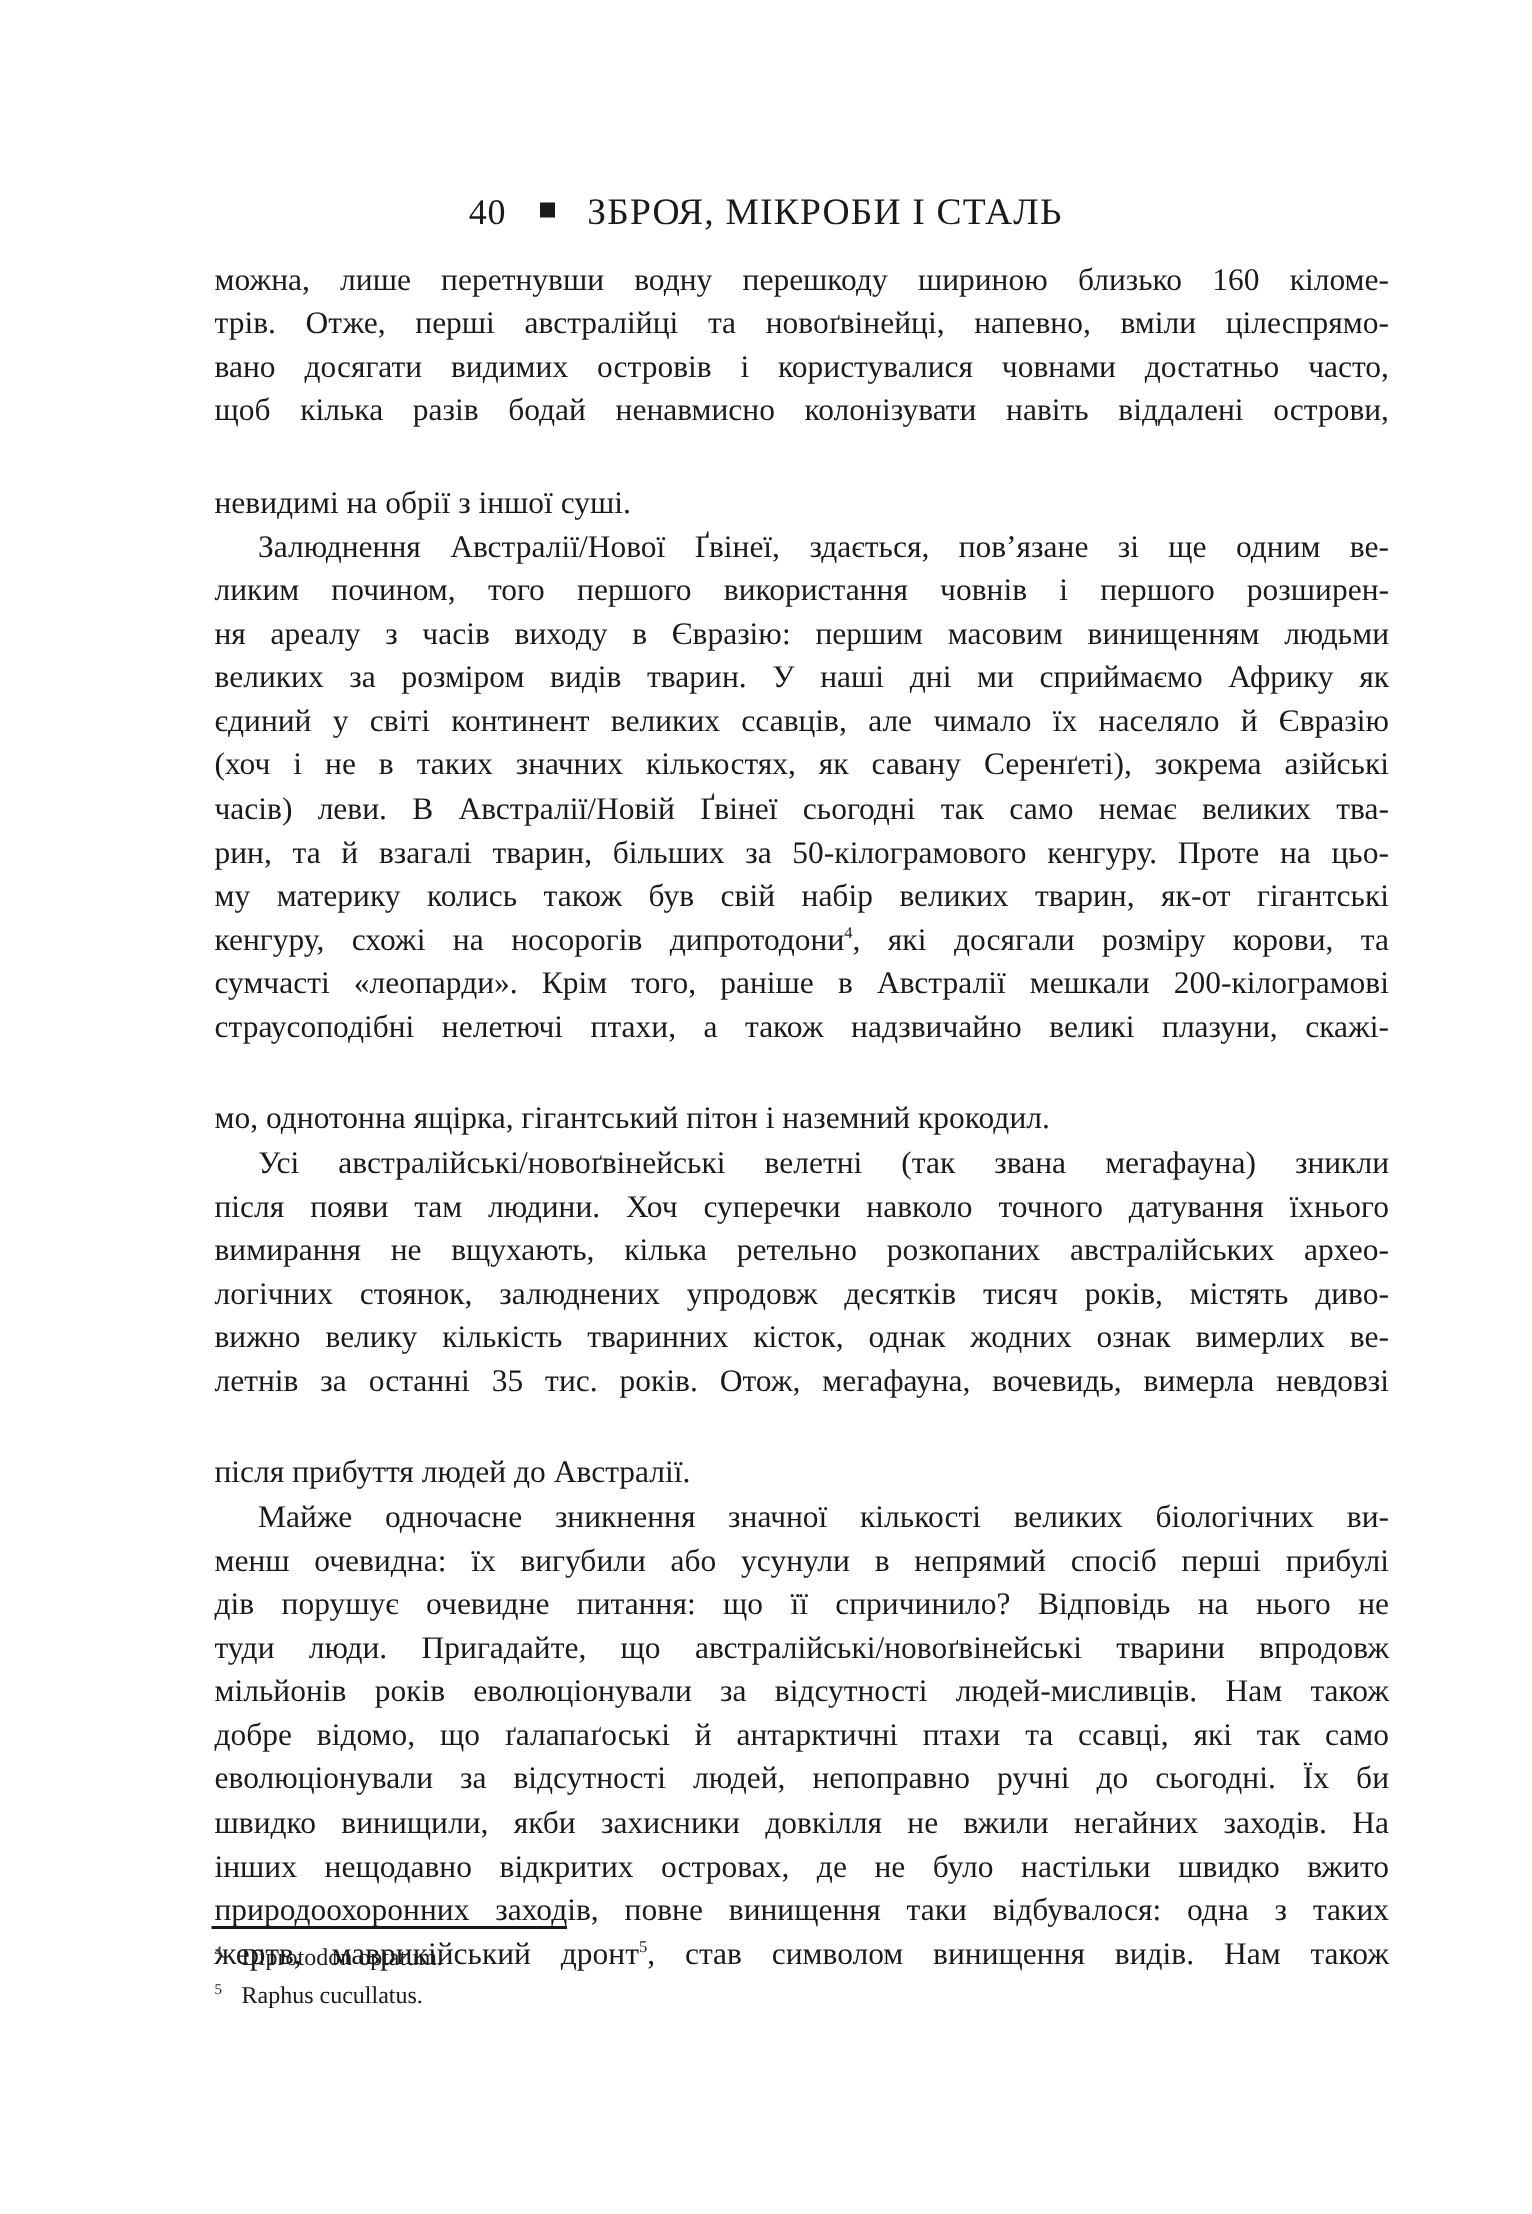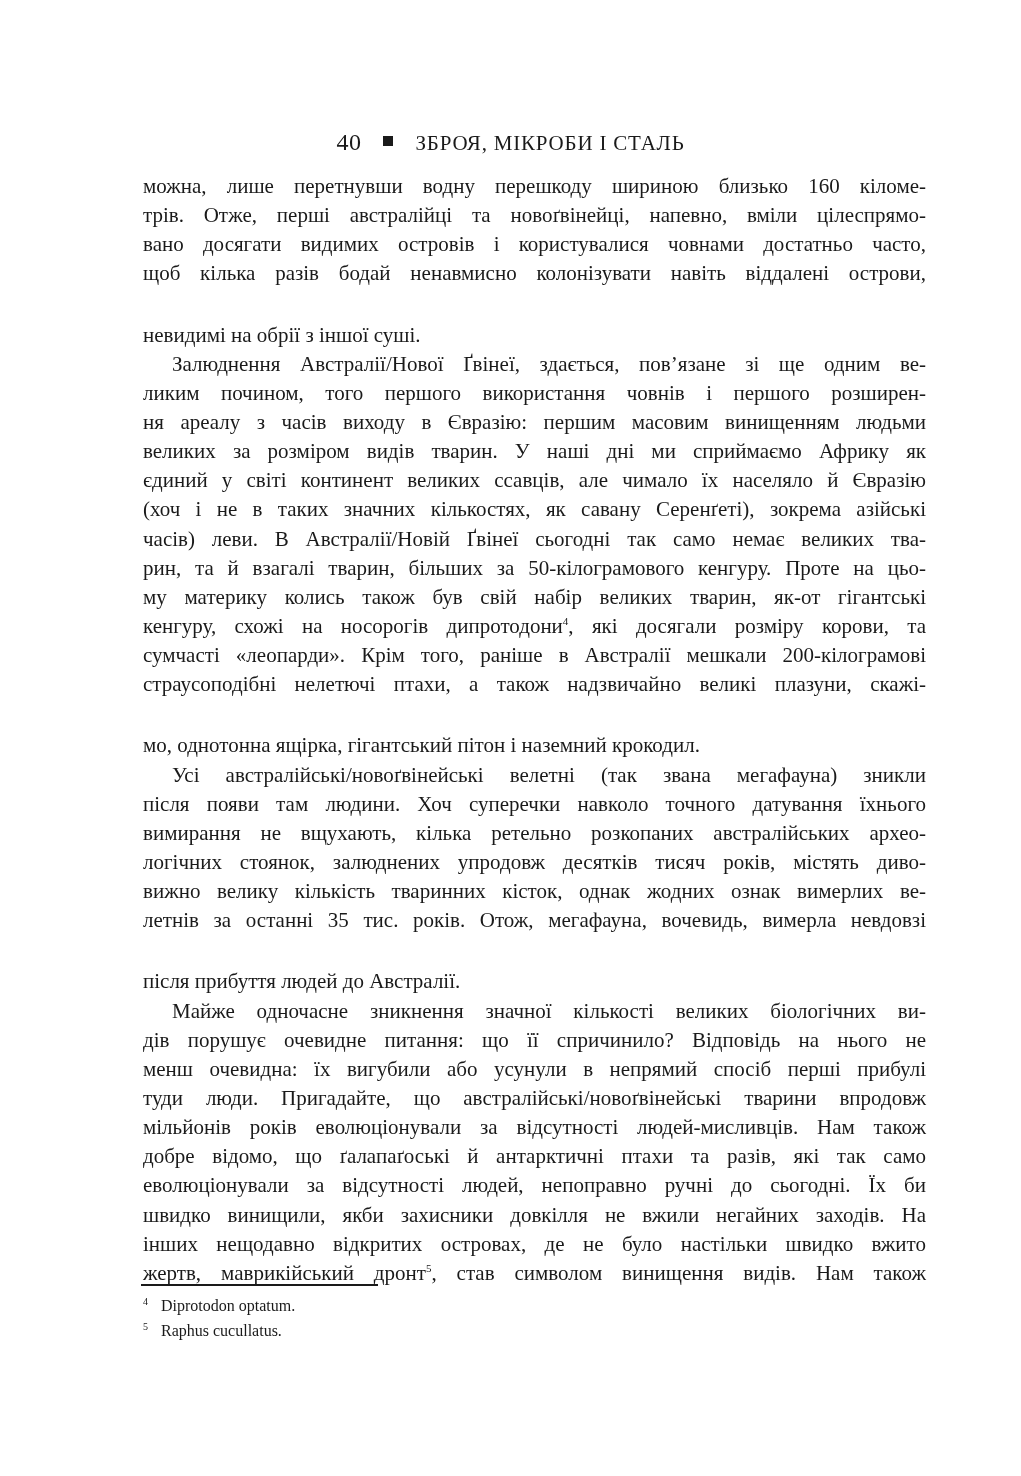--- a/index.html
+++ b/index.html
@@ -42,21 +42,21 @@
       width: 10px;
       height: 10px;
       background: #1a1a1a;
       vertical-align: middle;
       margin-right: 22px;
       position: relative;
       top: -3px;
     }
     .running-head .book-title {
       display: inline-block;
-      font-size: 21px;
+      font-size: 25px;
       letter-spacing: 0.8px;
     }
     .body-text {
       position: absolute;
       left: 143px;
       top: 172px;
       width: 783px;
     }
     .line {
       display: block;
@@ -149,28 +149,29 @@
       <span class="line">після появи там людини. Хоч суперечки навколо точного датування їхнього</span>
       <span class="line">вимирання не вщухають, кілька ретельно розкопаних австралійських архео-</span>
       <span class="line">логічних стоянок, залюднених упродовж десятків тисяч років, містять диво-</span>
       <span class="line">вижно велику кількість тваринних кісток, однак жодних ознак вимерлих ве-</span>
       <span class="line">летнів за останні 35 тис. років. Отож, мегафауна, вочевидь, вимерла невдовзі</span>
       <span class="line last">після прибуття людей до Австралії.</span>
     </div>
 
     <div>
       <span class="line indent">Майже одночасне зникнення значної кількості великих біологічних ви-</span>
+      <span class="line">менш очевидна: їх вигубили або усунули в непрямий спосіб перші прибулі</span>
       <span class="line">дів порушує очевидне питання: що її спричинило? Відповідь на нього не</span>
-      <span class="line">менш очевидна: їх вигубили або усунули в непрямий спосіб перші прибулі</span>
       <span class="line">туди люди. Пригадайте, що австралійські/новоґвінейські тварини впродовж</span>
       <span class="line">мільйонів років еволюціонували за відсутності людей-мисливців. Нам також</span>
-      <span class="line">добре відомо, що ґалапаґоські й антарктичні птахи та разів, які так само</span>
+      <span class="line">добре відомо, що ґалапаґоські й антарктичні птахи та ссавці, які так само</span>
       <span class="line">еволюціонували за відсутності людей, непоправно ручні до сьогодні. Їх би</span>
       <span class="line">швидко винищили, якби захисники довкілля не вжили негайних заходів. На</span>
       <span class="line">інших нещодавно відкритих островах, де не було настільки швидко вжито</span>
+      <span class="line">природоохоронних заходів, повне винищення таки відбувалося: одна з таких</span>
       <span class="line"><span>жертв, маврикійський дронт</span><sup class="fnref">5</sup><span>, став символом винищення видів. Нам також</span></span>
     </div>
   </div>
 
   <div class="footnote-rule"></div>
 
   <div class="footnotes">
     <div class="footnote">
       <span class="fn-mark">4</span><span>Diprotodon optatum.</span>
     </div>

